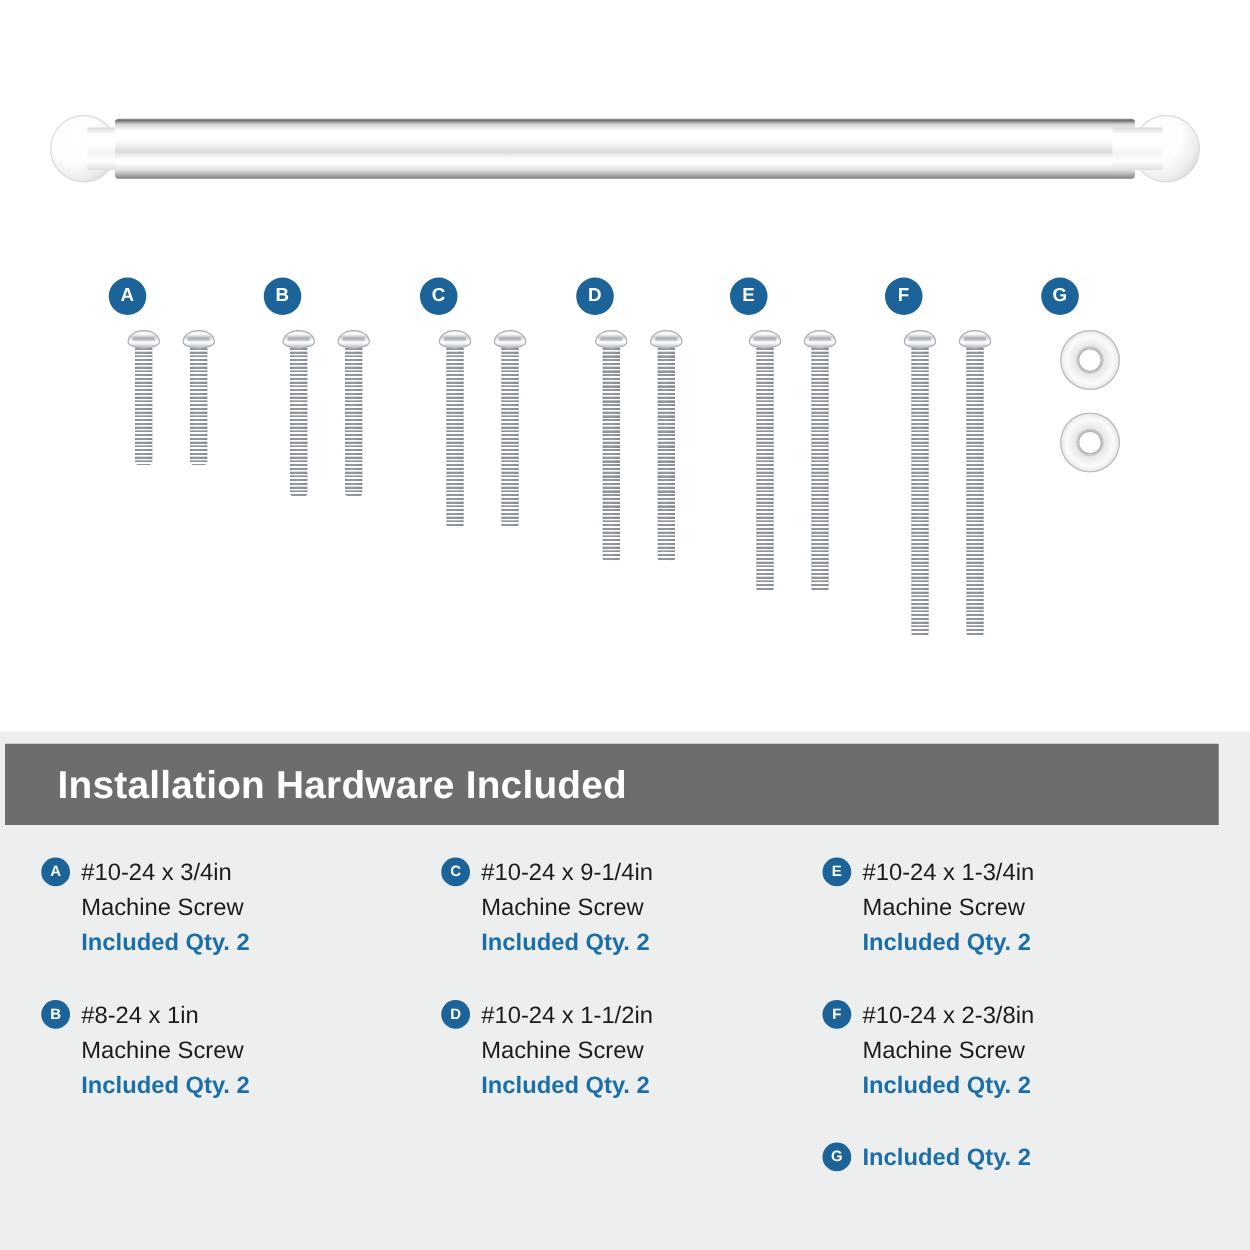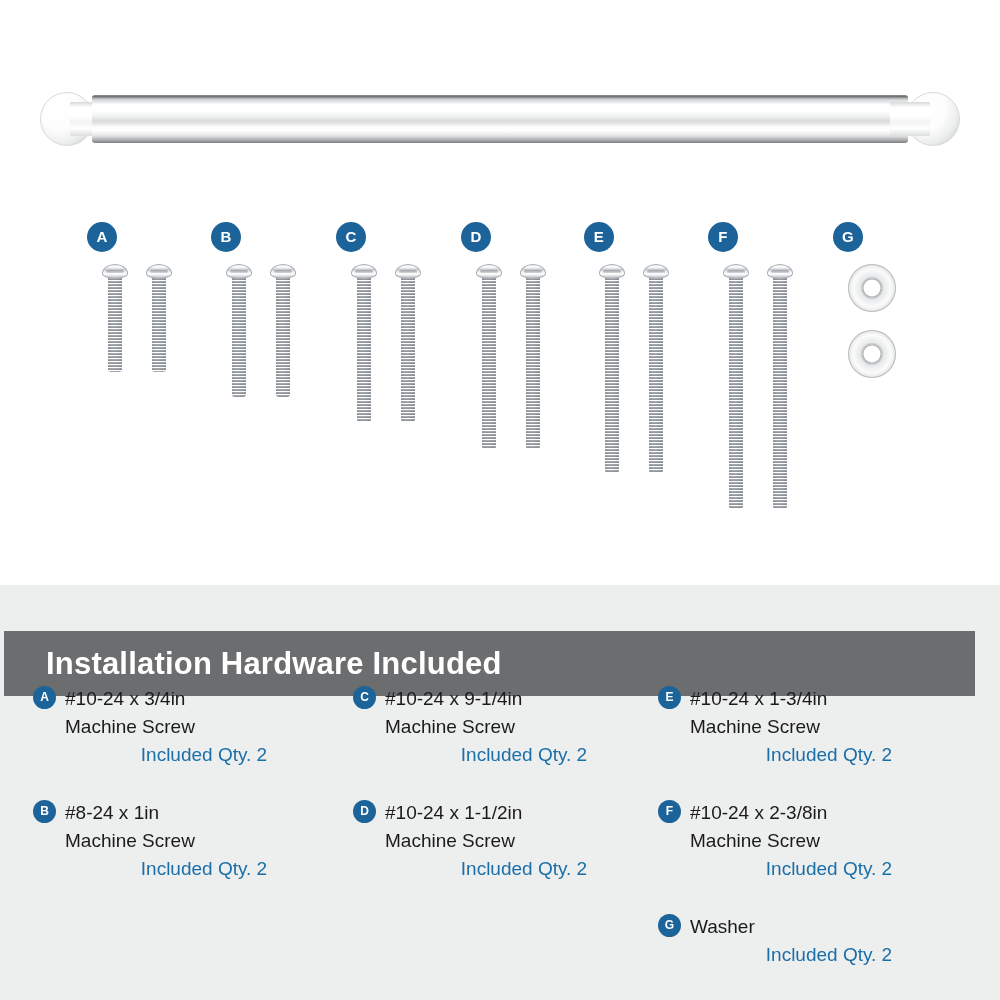--- a/index.html
+++ b/index.html
@@ -201,21 +201,20 @@
     height: 415px;
     background: #edeeee;
   }
   #panel-header {
     position: absolute;
     left: 4px;
     top: 10px;
     width: 971px;
     height: 65px;
     background: #6b6d6e;
-    margin-top: 36px;
   }
   #panel-title {
     position: absolute;
     left: 42px;
     top: 50%;
     transform: translateY(-50%);
     color: #ffffff;
     font-size: 31px;
     font-weight: bold;
     letter-spacing: .2px;
@@ -259,23 +258,22 @@
   }
   .legend-name {
     color: #1b1b1b;
     font-size: 19px;
     line-height: 28px;
     white-space: pre-line;
   }
   .legend-qty {
     color: #1b6fa8;
     font-size: 19px;
-    font-weight: normal;
+    font-weight: bold;
     line-height: 28px;
-    text-align: center;
   }
 </style>
 </head>
 <body>
 
 <div id="photo-area">
 
   <div id="pull-bar">
     <div class="bar-cap" id="cap-left">
       <div class="knob"></div>
@@ -422,18 +420,17 @@
           <div class="legend-qty">Included Qty. 2</div>
         </div>
         <div class="legend-entry">
           <div class="legend-badge">F</div>
           <div class="legend-name">#10-24 x 2-3/8in
 Machine Screw</div>
           <div class="legend-qty">Included Qty. 2</div>
         </div>
         <div class="legend-entry">
           <div class="legend-badge">G</div>
-          <div class="legend-name">Washer</div>
           <div class="legend-qty">Included Qty. 2</div>
         </div>
       </div>
   </div>
 </div>
 
 </body></html>

